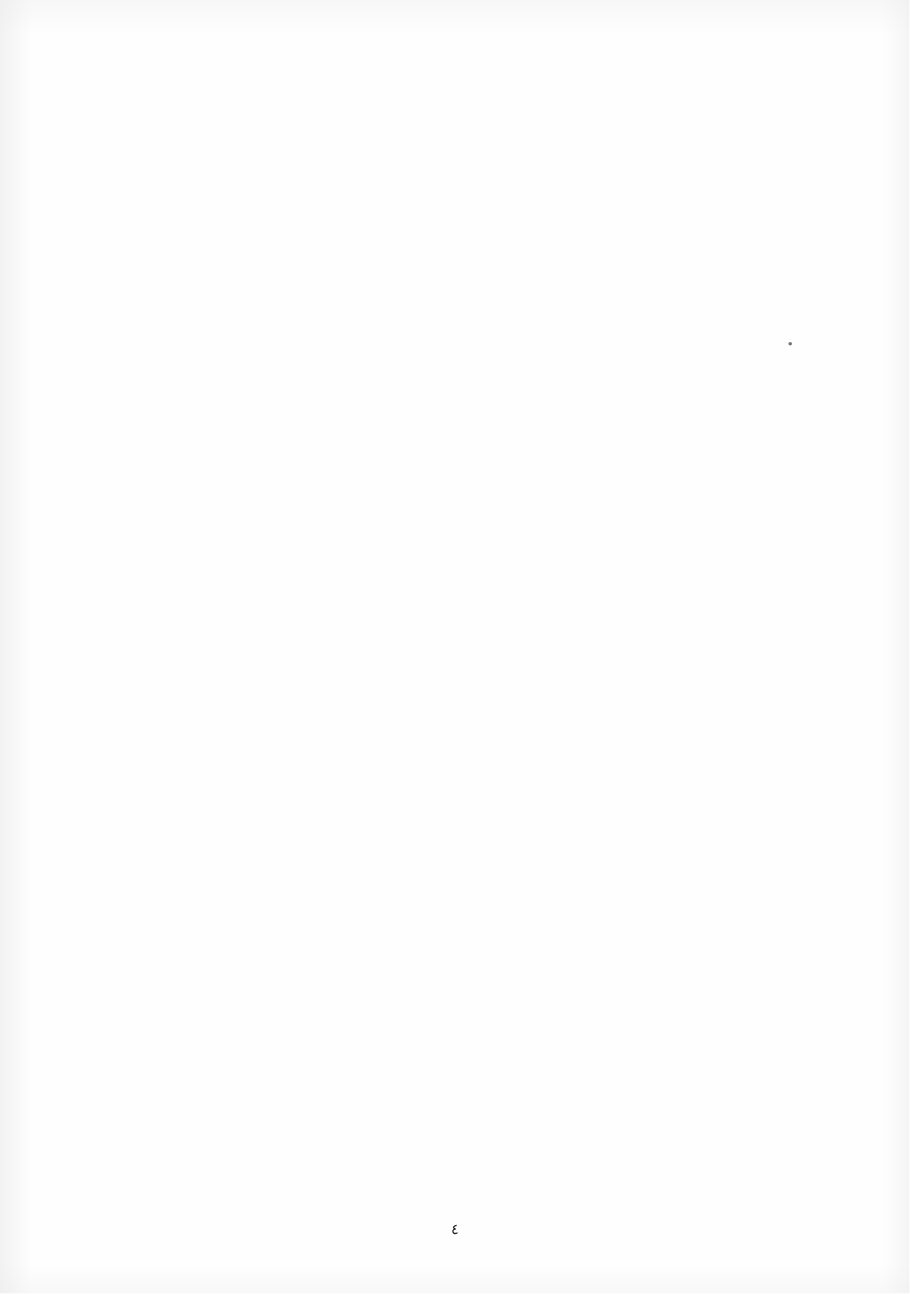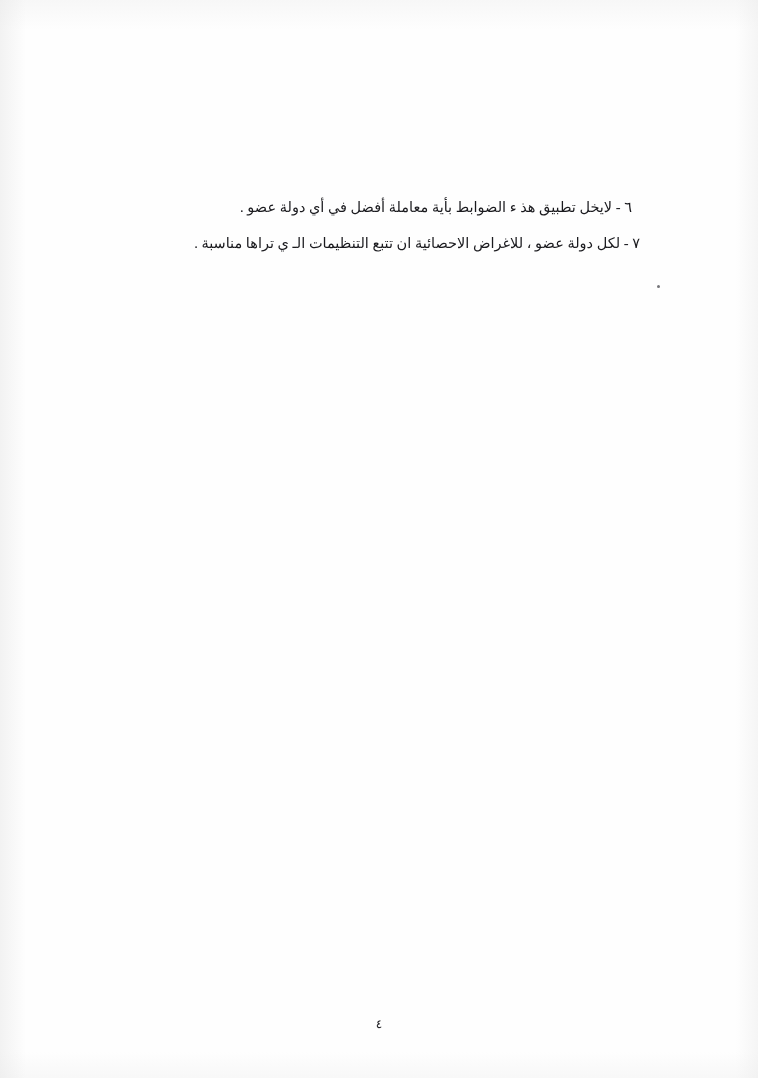--- a/index.html
+++ b/index.html
@@ -81,22 +81,18 @@
     font-size: 12px;
     color: #222226;
     direction: rtl;
   }
 </style>
 </head>
 <body>
 
 <div class="page">
 
-  <div class="body-text">
-    <p class="clause first">٦ - لايخل تطبيق هذ ء الضوابط بأية معاملة أفضل في أي دولة عضو .</p>
-    <p class="clause second">٧ - لكل دولة عضو ، للاغراض الاحصائية  ان تتبع التنظيمات الـ ي تراها مناسبة .</p>
-  </div>
 
   <div class="stray-mark"></div>
 
   <div class="page-number">٤</div>
 
 </div>
 
 </body></html>

